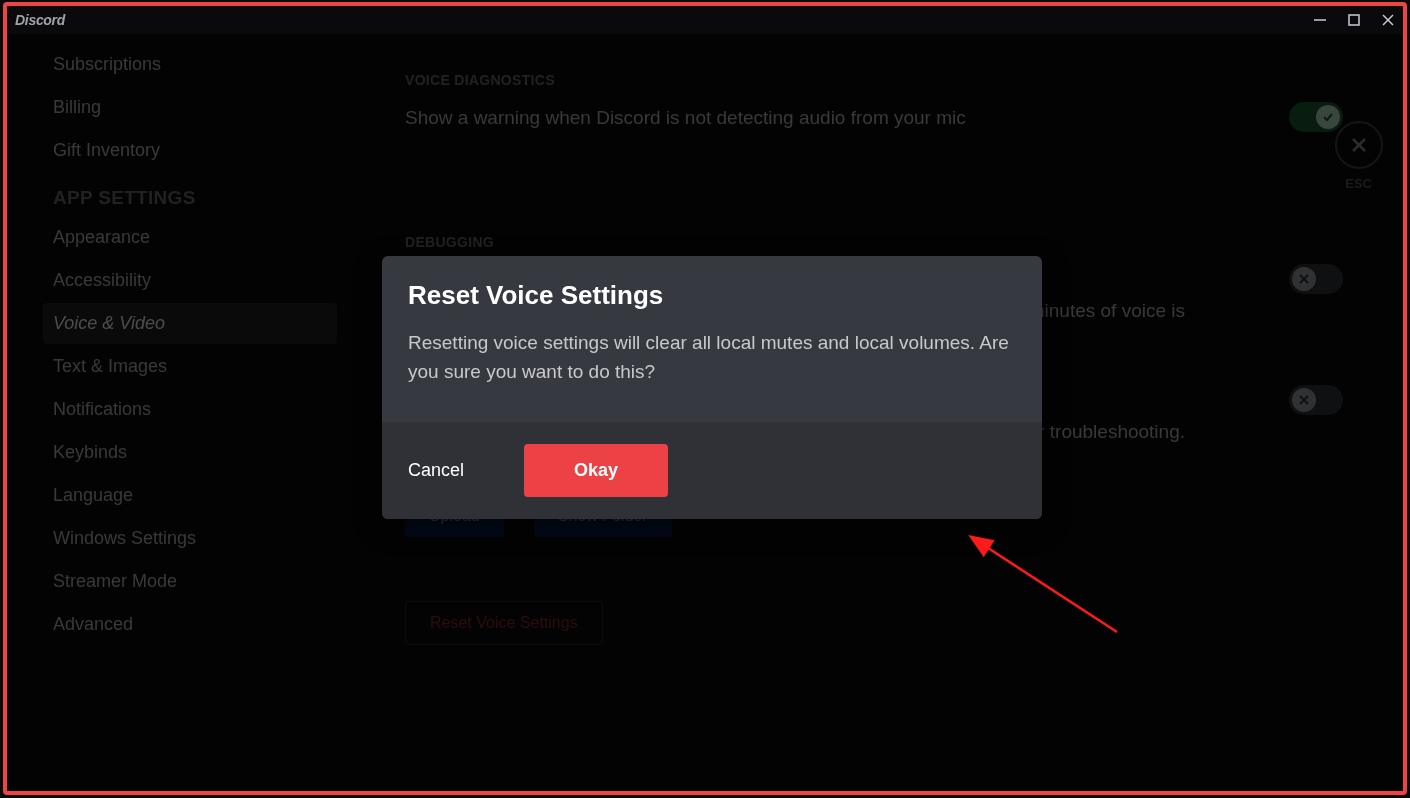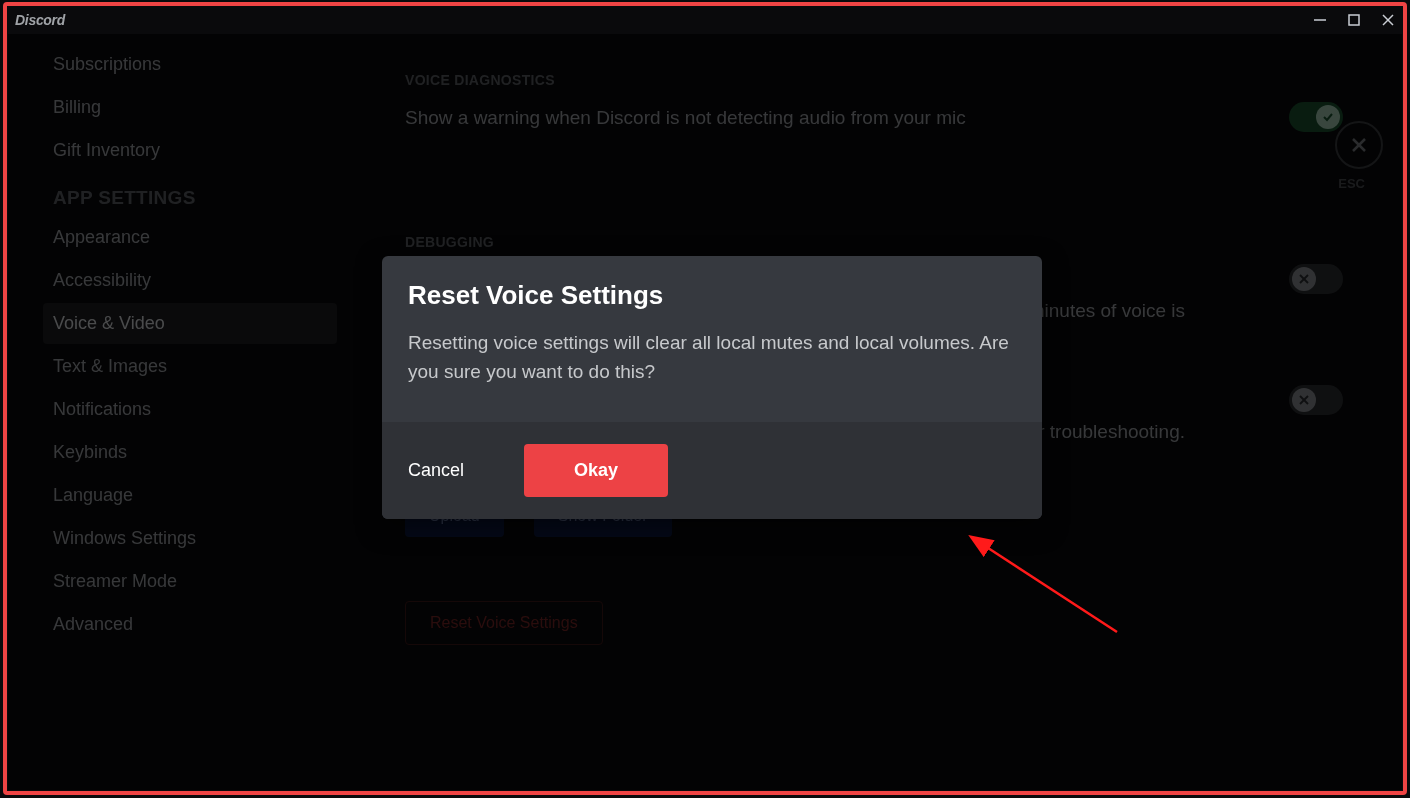--- a/index.html
+++ b/index.html
@@ -71,20 +71,21 @@
       margin-bottom: 2px;
       border-radius: 4px;
       color: #9ea1a6;
       font-size: 18px;
       font-weight: 500;
       cursor: pointer;
     }
     .sidebar-item.selected {
       background: #1d1e21;
       color: #d4d6d9;
+      font-style: italic;
     }
     .sidebar-header {
       padding: 14px 10px 8px 10px;
       color: #5c5f65;
       font-size: 19px;
       font-weight: 700;
       text-transform: uppercase;
       letter-spacing: 0.3px;
     }
     .main {
@@ -155,21 +156,21 @@
       border-radius: 50%;
       display: flex;
       align-items: center;
       justify-content: center;
       color: #7a7d82;
       cursor: pointer;
     }
     .esc-label {
       position: absolute;
       top: 170px;
-      right: 38px;
+      right: 31px;
       color: #4a4d52;
       font-size: 13px;
       font-weight: 600;
     }
     .action-buttons {
       display: flex;
       gap: 30px;
       margin-top: 50px;
     }
     .btn-blue {

